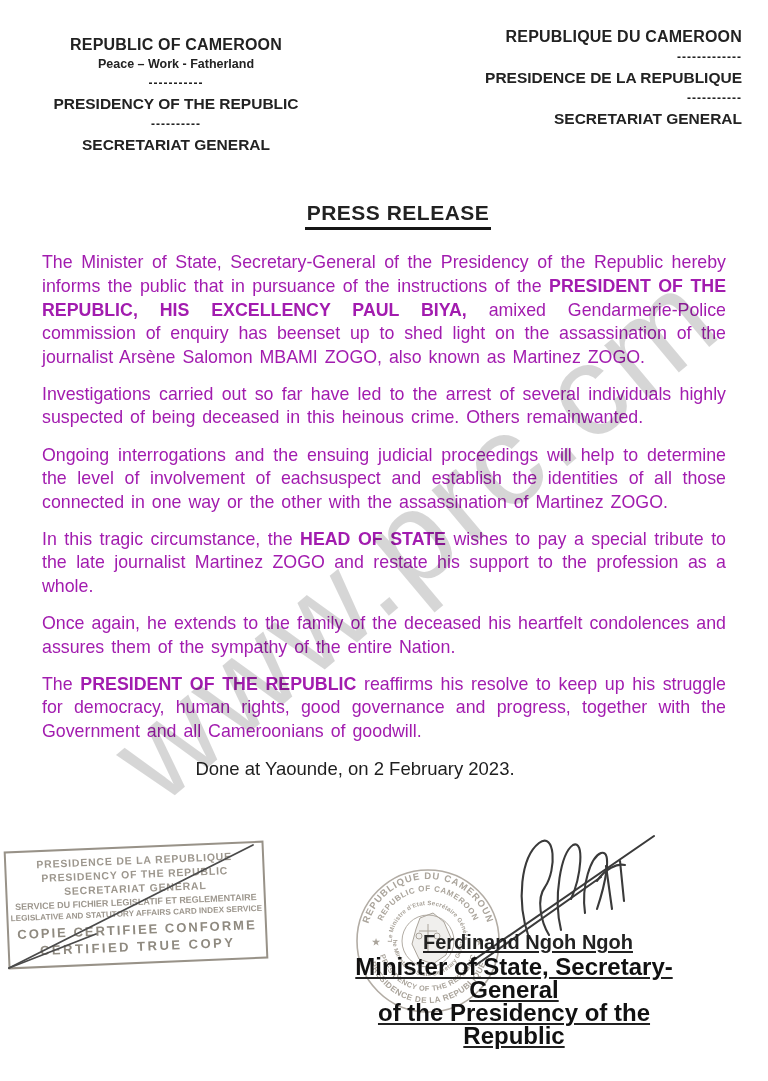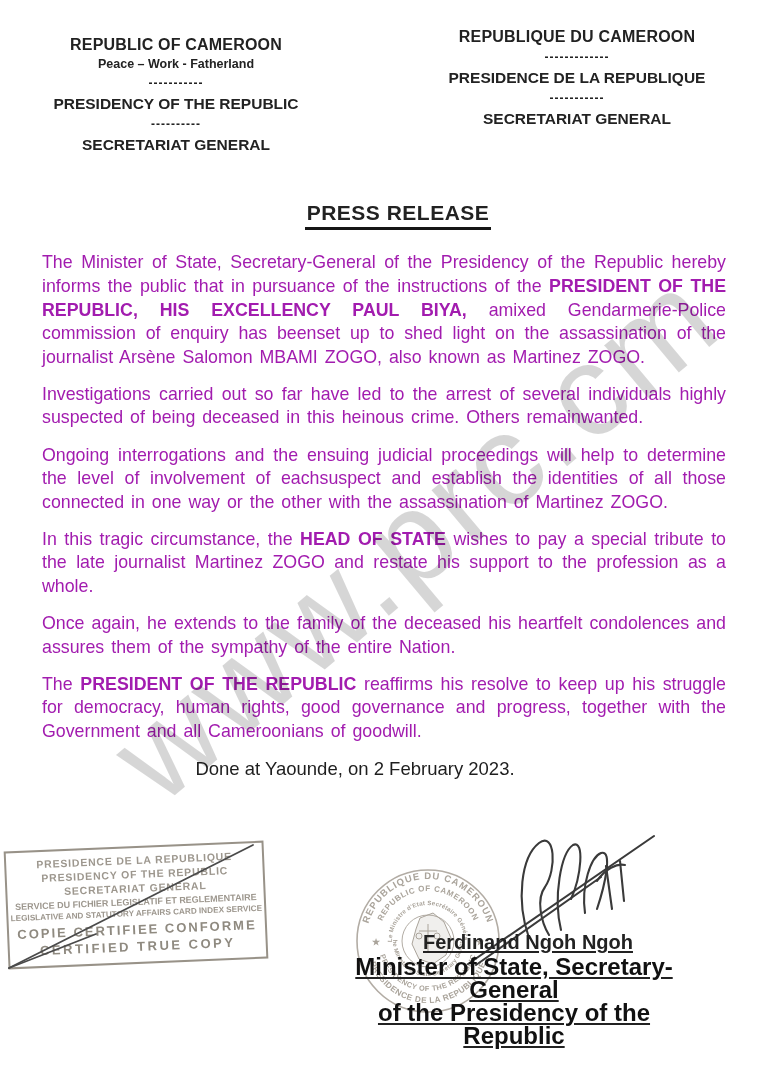--- a/index.html
+++ b/index.html
@@ -22,21 +22,21 @@
     z-index:3;pointer-events:none;white-space:nowrap;
   }
   
   .header{
     position:relative;z-index:2;
     display:flex;justify-content:space-between;
     padding:28px 26px 0 26px;
   }
   .hcol{text-align:center;font-weight:bold;line-height:1.15;}
   .hcol.left{width:300px;margin-top:8px;}
-  .hcol.right{width:330px;}
+  .hcol.right{width:330px;text-align:right;}
   .h-main{font-size:16px;letter-spacing:0.2px;}
   .h-sub{font-size:12.5px;margin-top:3px;}
   .h-sep{font-size:12px;letter-spacing:1px;margin-top:5px;line-height:1;}
   .h-org{font-size:15.5px;margin-top:6px;}
   
   .title-wrap{position:relative;z-index:2;text-align:center;margin-top:48px;}
   .doc-title{
     display:inline-block;
     font-size:21px;font-weight:bold;letter-spacing:0.5px;
     border-bottom:3px solid #161616;padding:0 2px 2px 2px;

